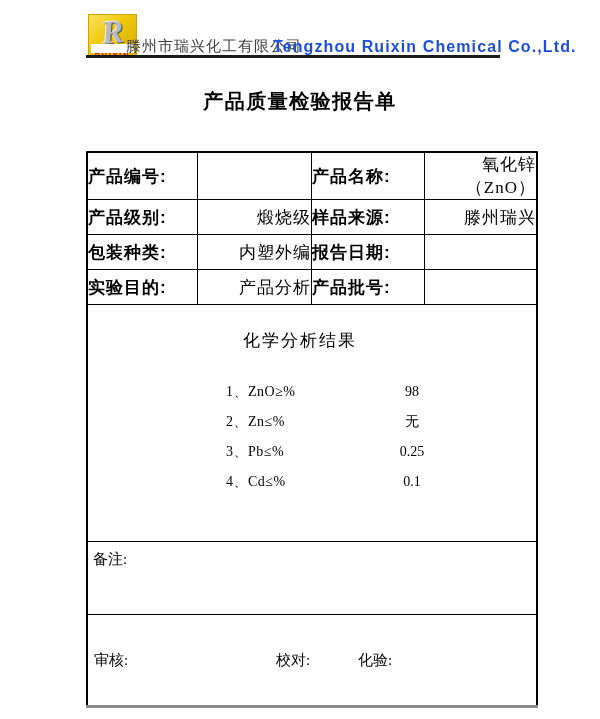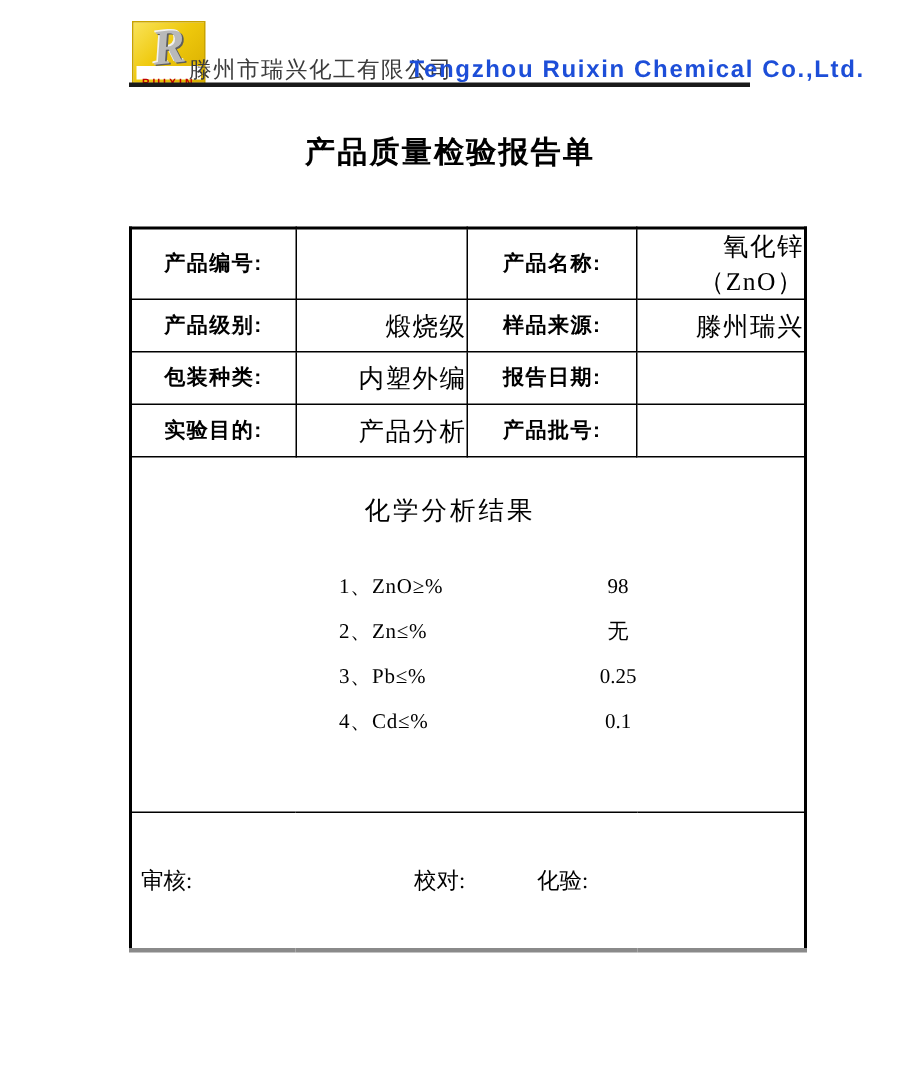--- a/index.html
+++ b/index.html
@@ -50,22 +50,22 @@
   }
 
   
   table.report {
     position:absolute; left:86px; top:151px; width:452px;
     border-collapse:collapse; table-layout:fixed;
     border:2px solid #000; border-bottom:3px solid #8a8a8a;
   }
   table.report td { border:1px solid #000; overflow:hidden; }
   td.lbl {
-    height:35px; text-align:center; vertical-align:middle;
-    font-weight:bold; font-size:14px; letter-spacing:1px;
+    height:35px; text-align:left; vertical-align:middle;
+    font-weight:bold; font-size:17px; letter-spacing:1px;
   }
   td.val {
     height:35px; text-align:right; vertical-align:middle;
     font-family:"Liberation Serif", serif; font-size:17px; letter-spacing:1px;margin-top:16px;
   }
 
   
   td.analysis-cell { height:237px; vertical-align:top; }
   .an-heading {
     margin-top:24px; text-align:center; transform:translateX(-12px);
@@ -158,20 +158,25 @@
               <span class="an-value">0.25</span>
             </div>
             <div class="an-item">
               <span class="an-label">4、Cd≤%</span>
               <span class="an-value">0.1</span>
             </div>
           </div>
         </td>
       </tr>
 
+      <tr>
+        <td class="remarks-cell" colspan="4">
+          <span>备注:</span>
+        </td>
+      </tr>
 
       <tr>
         <td class="sign-cell" colspan="4">
           <span class="sig sig1">审核:</span>
           <span class="sig sig2">校对:</span>
           <span class="sig sig3">化验:</span>
         </td>
       </tr>
     </tbody>
   </table>

